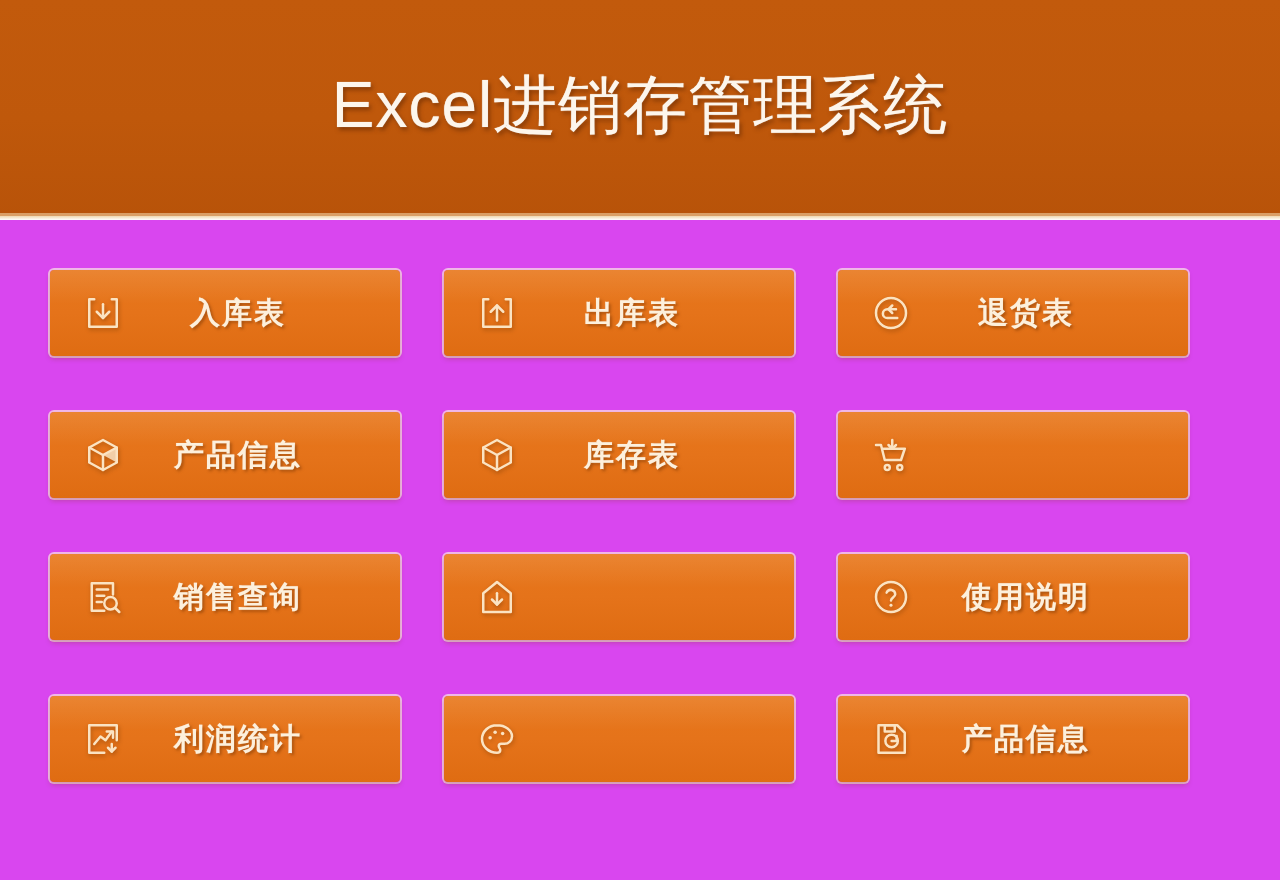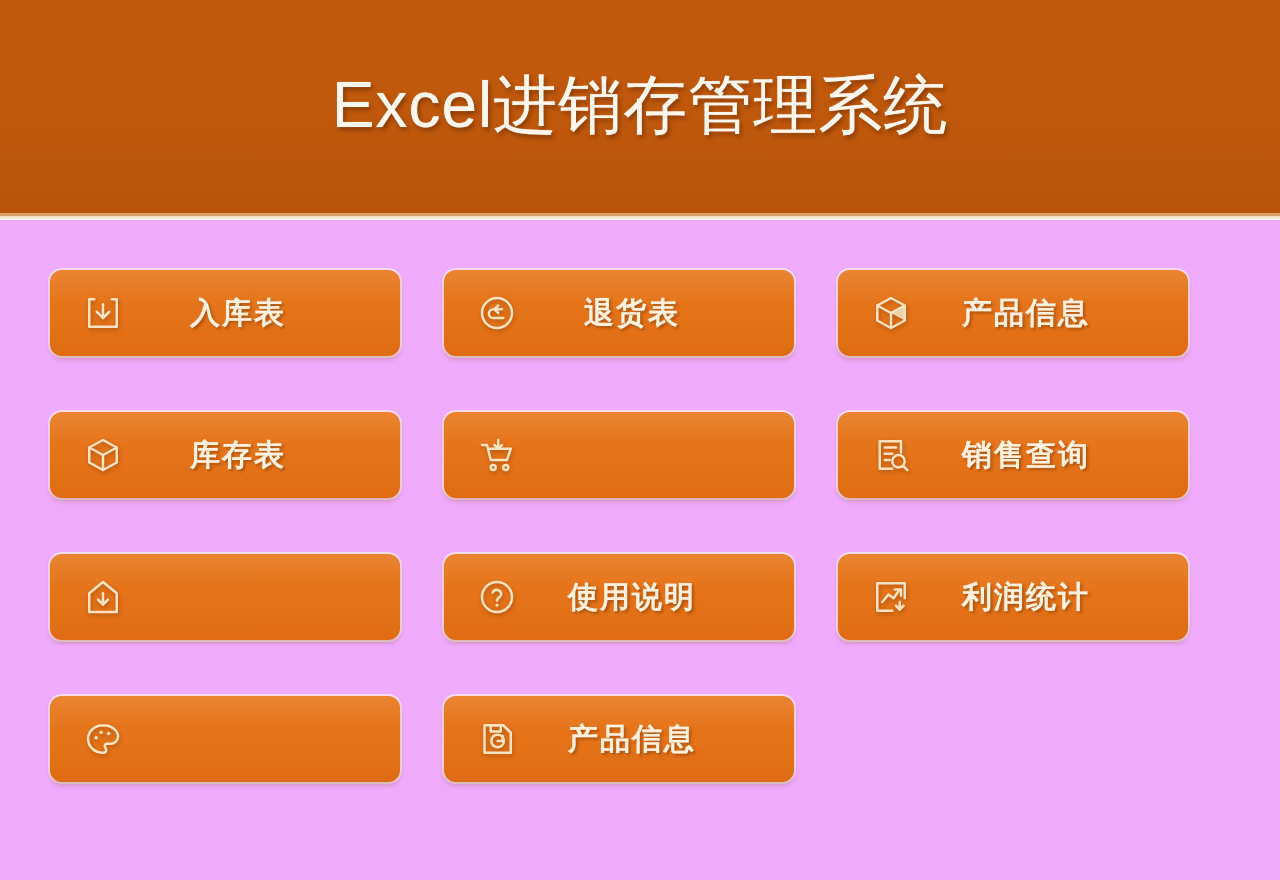--- a/index.html
+++ b/index.html
@@ -11,21 +11,21 @@
     height: 880px;
     background: #ffffff;
     font-family: "Liberation Sans", "DejaVu Sans", sans-serif;
     overflow: hidden;
   }
 
   .app {
     position: relative;
     width: 1280px;
     height: 880px;
-    background: #f0abfc;
+    background: #d946ef;
   }
 
   
   .header {
     position: absolute;
     left: 0;
     top: 0;
     width: 1280px;
     height: 216px;
     background: linear-gradient(180deg, #c25a0c 0%, #bf580b 55%, #b85309 100%);
@@ -66,21 +66,21 @@
     grid-template-columns: repeat(3, 350px);
     grid-column-gap: 44px;
     grid-row-gap: 56px;
   }
 
   .menu-btn {
     position: relative;
     width: 350px;
     height: 86px;
     border: none;
-    border-radius: 12px;
+    border-radius: 4px;
     background: linear-gradient(180deg, #e8771b 0%, #e5731a 50%, #df6c12 100%);
     box-shadow:
       0 3px 5px rgba(120, 60, 10, 0.28),
       0 0 0 2px rgba(255, 248, 230, 0.65);
     display: flex;
     align-items: center;
     cursor: pointer;
     padding: 0;
     overflow: hidden;
   }
@@ -140,20 +140,30 @@
       <span class="btn-icon">
         <svg viewBox="0 0 32 32" fill="none" stroke="currentColor" stroke-width="2" stroke-linecap="round" stroke-linejoin="round">
           <path d="M9 5H5v22h22V5h-4"></path>
           <path d="M16 9v11"></path>
           <path d="M11 15l5 5 5-5"></path>
         </svg>
       </span>
       <span class="btn-label">入库表</span>
     </button>
 
+    <button class="menu-btn">
+      <span class="btn-icon">
+        <svg viewBox="0 0 32 32" fill="none" stroke="currentColor" stroke-width="2" stroke-linecap="round" stroke-linejoin="round">
+          <path d="M9 5H5v22h22V5h-4"></path>
+          <path d="M16 22V10"></path>
+          <path d="M11 15l5-5 5 5"></path>
+        </svg>
+      </span>
+      <span class="btn-label">出库表</span>
+    </button>
 
     <button class="menu-btn">
       <span class="btn-icon">
         <svg viewBox="0 0 32 32" fill="none" stroke="currentColor" stroke-width="2" stroke-linecap="round" stroke-linejoin="round">
           <circle cx="16" cy="16" r="12"></circle>
           <path d="M21 20H13a3.5 3.5 0 0 1 0-7h7"></path>
           <path d="M17 10l-3 3 3 3"></path>
         </svg>
       </span>
       <span class="btn-label">退货表</span>

